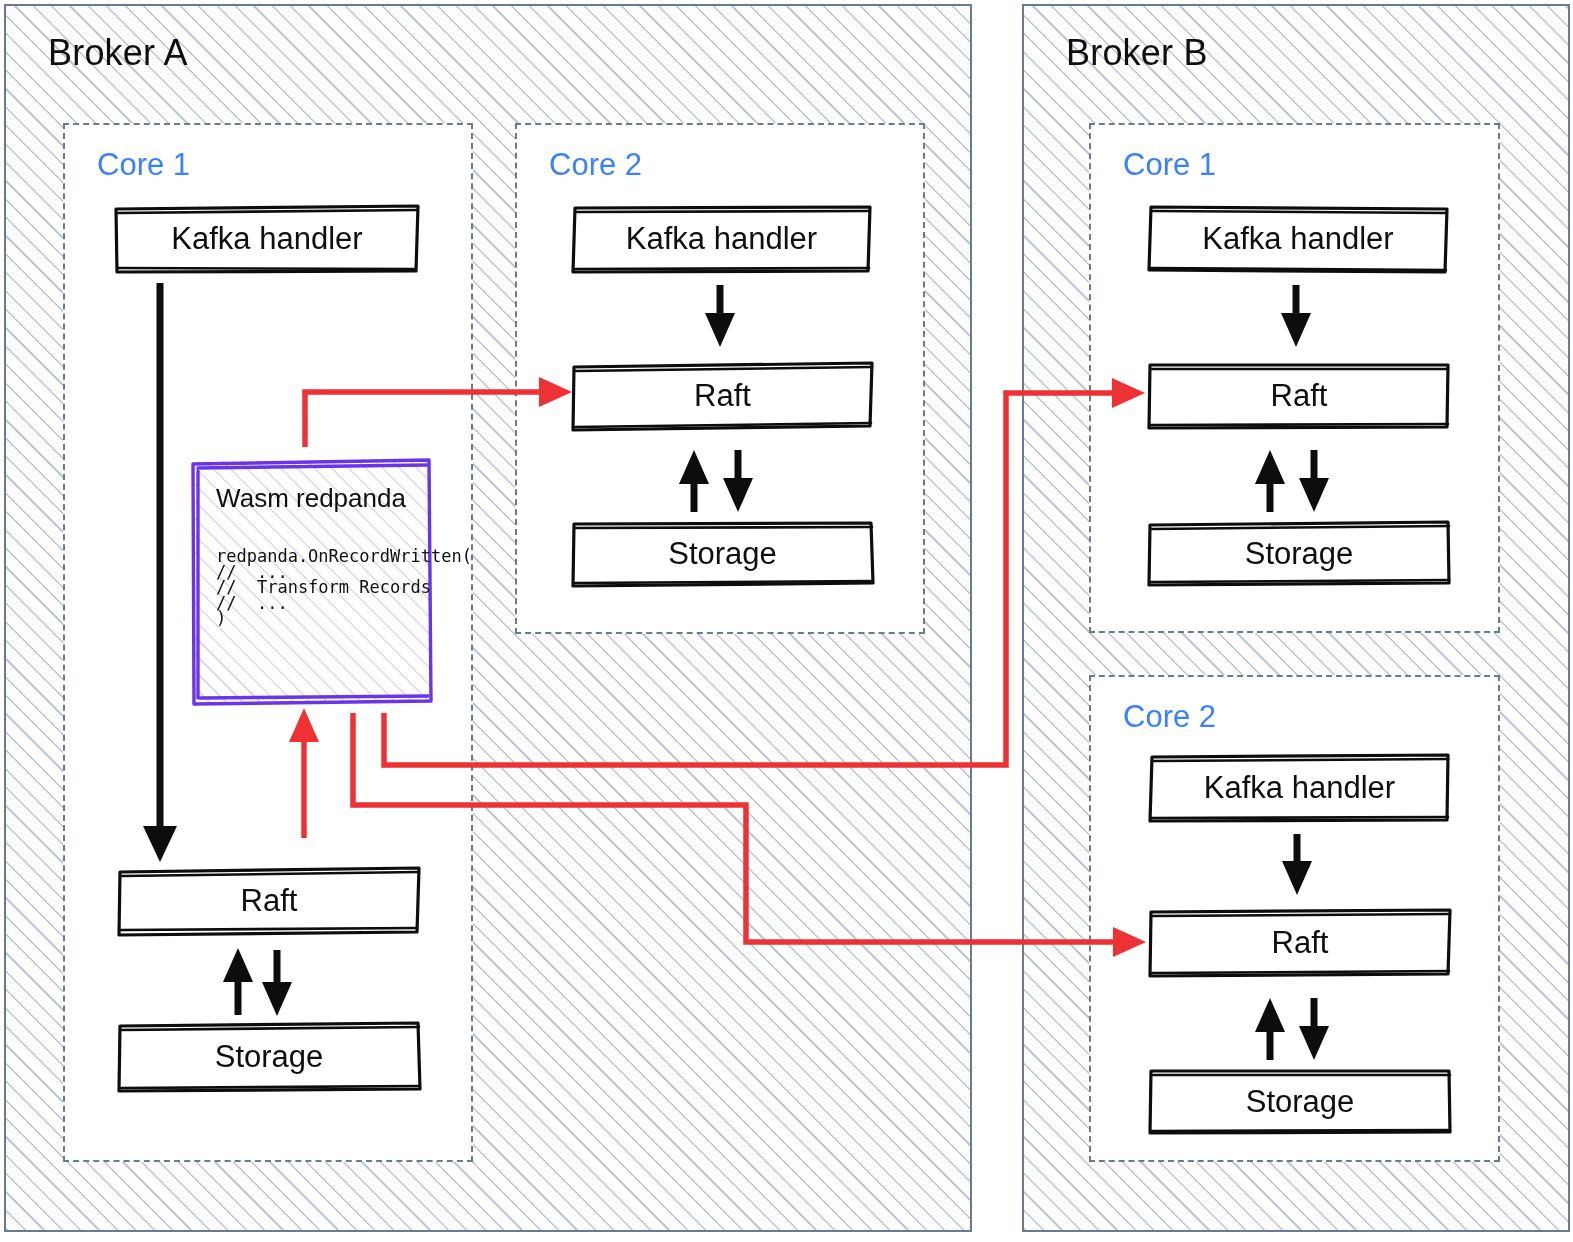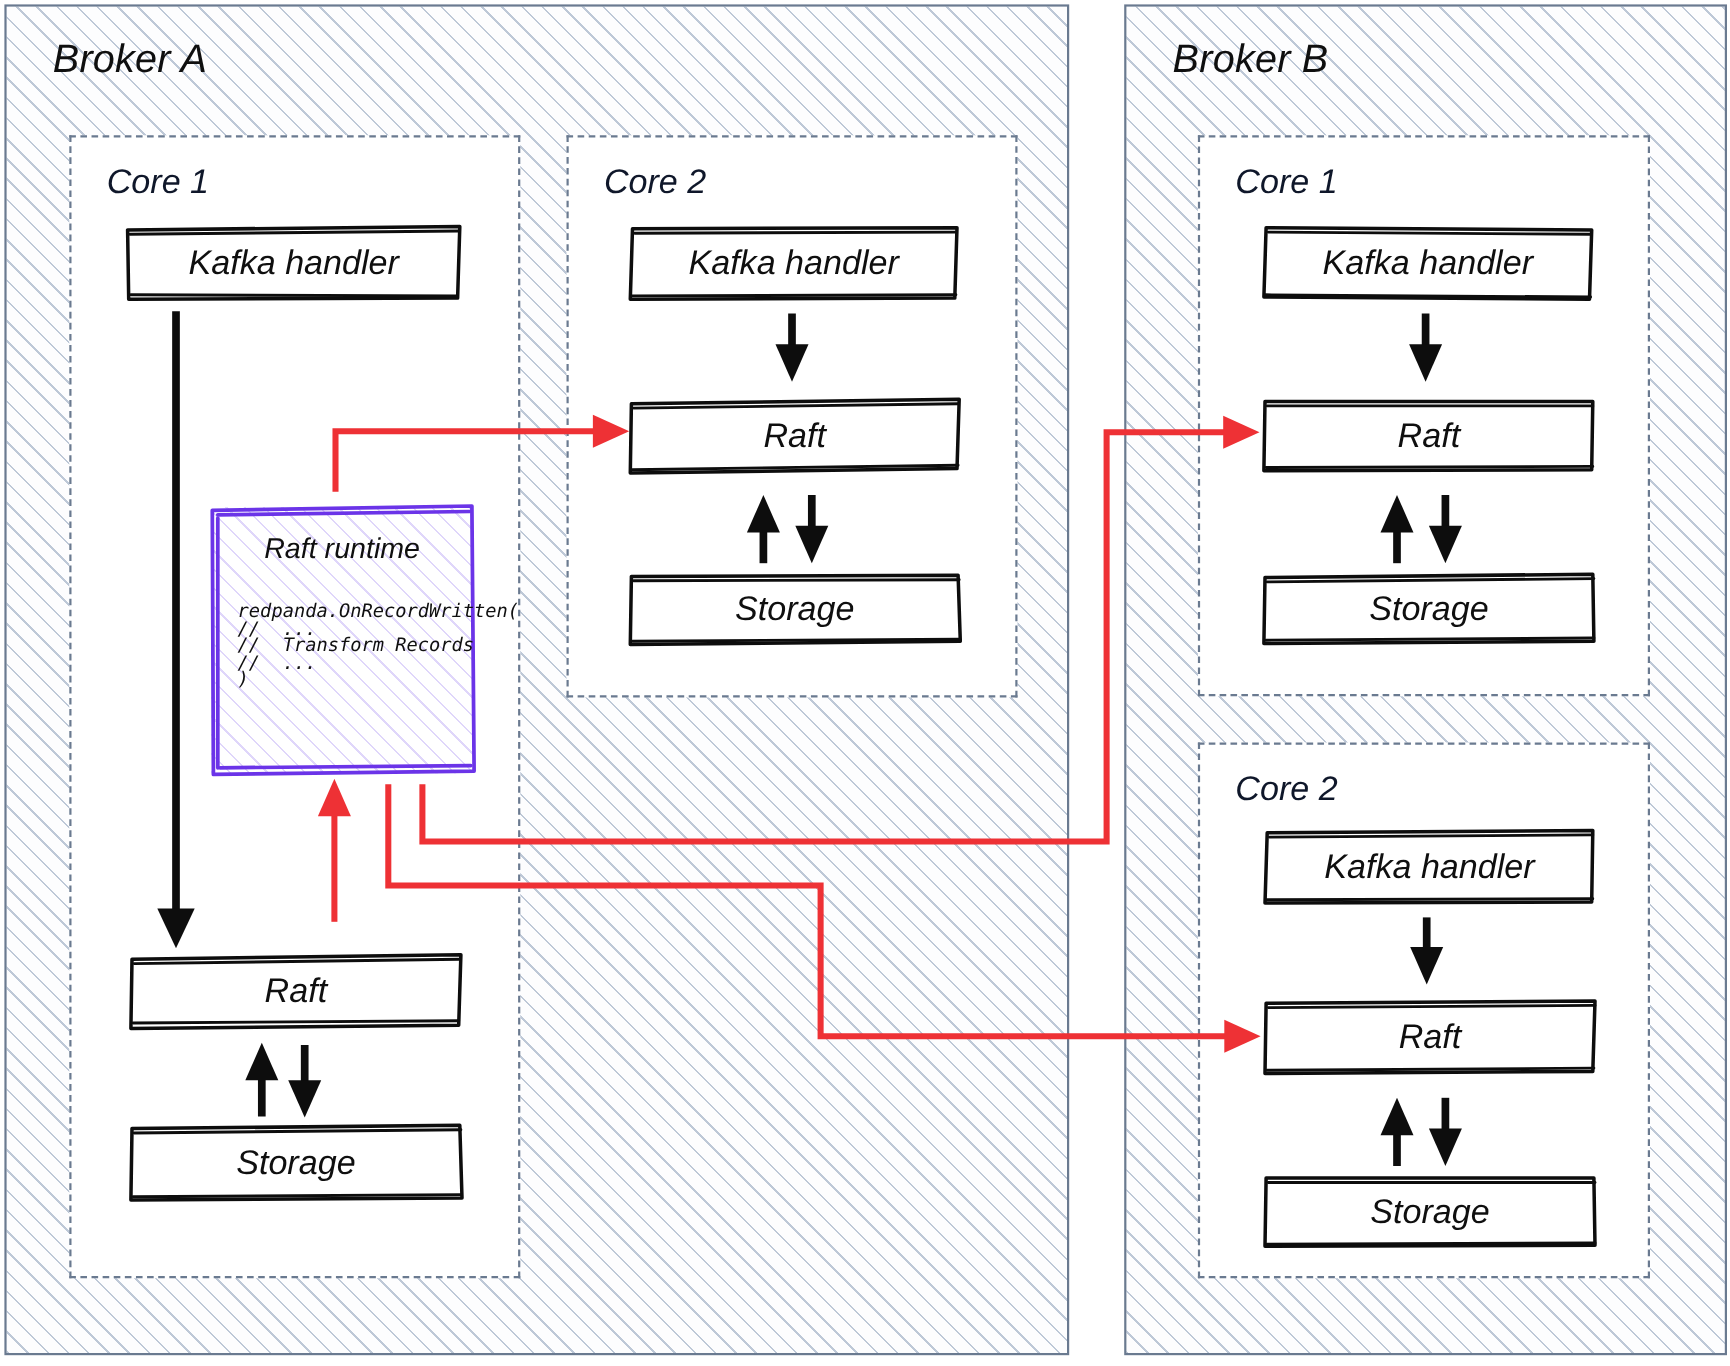--- a/index.html
+++ b/index.html
@@ -9,21 +9,20 @@
   }
   body {
     font-family: "Liberation Sans", sans-serif;
   }
   #canvas {
     position: relative;
     width: 1573px;
     height: 1242px;
     background: #ffffff;
     overflow: hidden;
-    font-style: italic;
   }
 
   
   .broker {
     position: absolute;
     box-sizing: border-box;
     border: 2px solid #6a7a90;
     background-color: #fdfdfe;
     background-image: repeating-linear-gradient(
       45deg,
@@ -48,21 +47,21 @@
     position: absolute;
     box-sizing: border-box;
     border: 2.5px dashed #6a7a90;
     background: #ffffff;
   }
   .core-title {
     position: absolute;
     left: 32px;
     top: 22px;
     font-size: 31px;
-    color: #0f172a;
+    color: #3b82f6;
     white-space: nowrap;
     text-align: right;
   }
 
   
   .node {
     position: absolute;
     box-sizing: border-box;
   }
   .node .sk {
@@ -176,21 +175,21 @@
   </div>
 
   <div class="wasm" style="left:188px; top:457px; width:246px; height:250px;">
     <div class="wasm-fill"></div>
     <svg class="skw" viewBox="0 0 246 250" preserveAspectRatio="none">
       <path d="M5,7 L241,3 L243,244 L6,247 Z"></path>
       <path d="M10,11 L239,8"></path>
       <path d="M10,14 L10,241"></path>
       <path d="M12,241 L240,239"></path>
     </svg>
-    <div class="wasm-title">Raft runtime</div>
+    <div class="wasm-title">Wasm redpanda</div>
     <div class="wasm-code">redpanda.OnRecordWritten(
 //  ...
 //  Transform Records
 //  ...
 )</div>
   </div>
 
   <div class="node" style="left:116px; top:864px; width:306px; height:74px;">
     <svg class="sk" viewBox="0 0 306 74" preserveAspectRatio="none">
       <path d="M4,8 L303,4 L301,68 L3,71 Z"></path>

